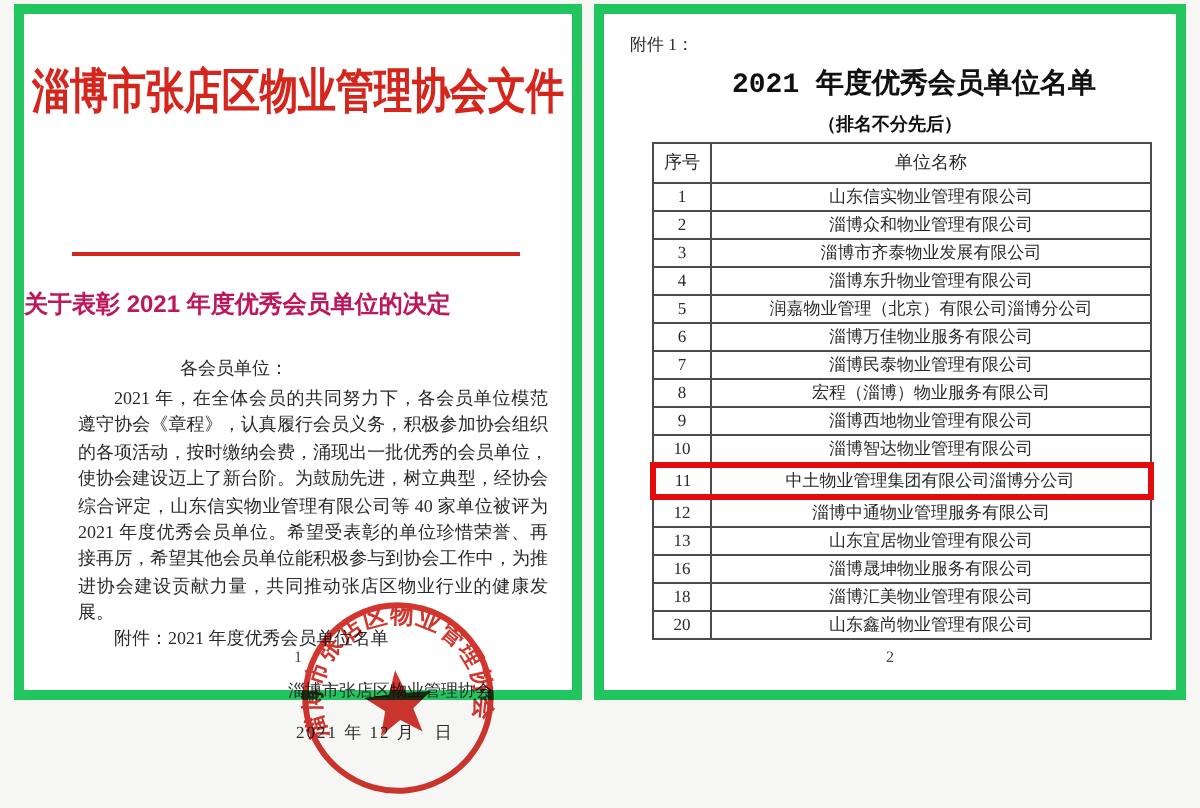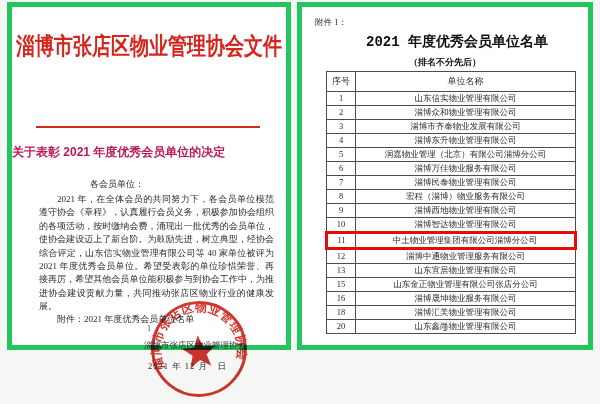--- a/index.html
+++ b/index.html
@@ -183,24 +183,20 @@
         </tr>
         <tr>
           <td>12</td>
           <td>淄博中通物业管理服务有限公司</td>
         </tr>
         <tr>
           <td>13</td>
           <td>山东宜居物业管理有限公司</td>
         </tr>
         <tr>
-          <td>15</td>
-          <td>山东金正物业管理有限公司张店分公司</td>
-        </tr>
-        <tr>
           <td>16</td>
           <td>淄博晟坤物业服务有限公司</td>
         </tr>
         <tr>
           <td>18</td>
           <td>淄博汇美物业管理有限公司</td>
         </tr>
         <tr>
           <td>20</td>
           <td>山东鑫尚物业管理有限公司</td>

